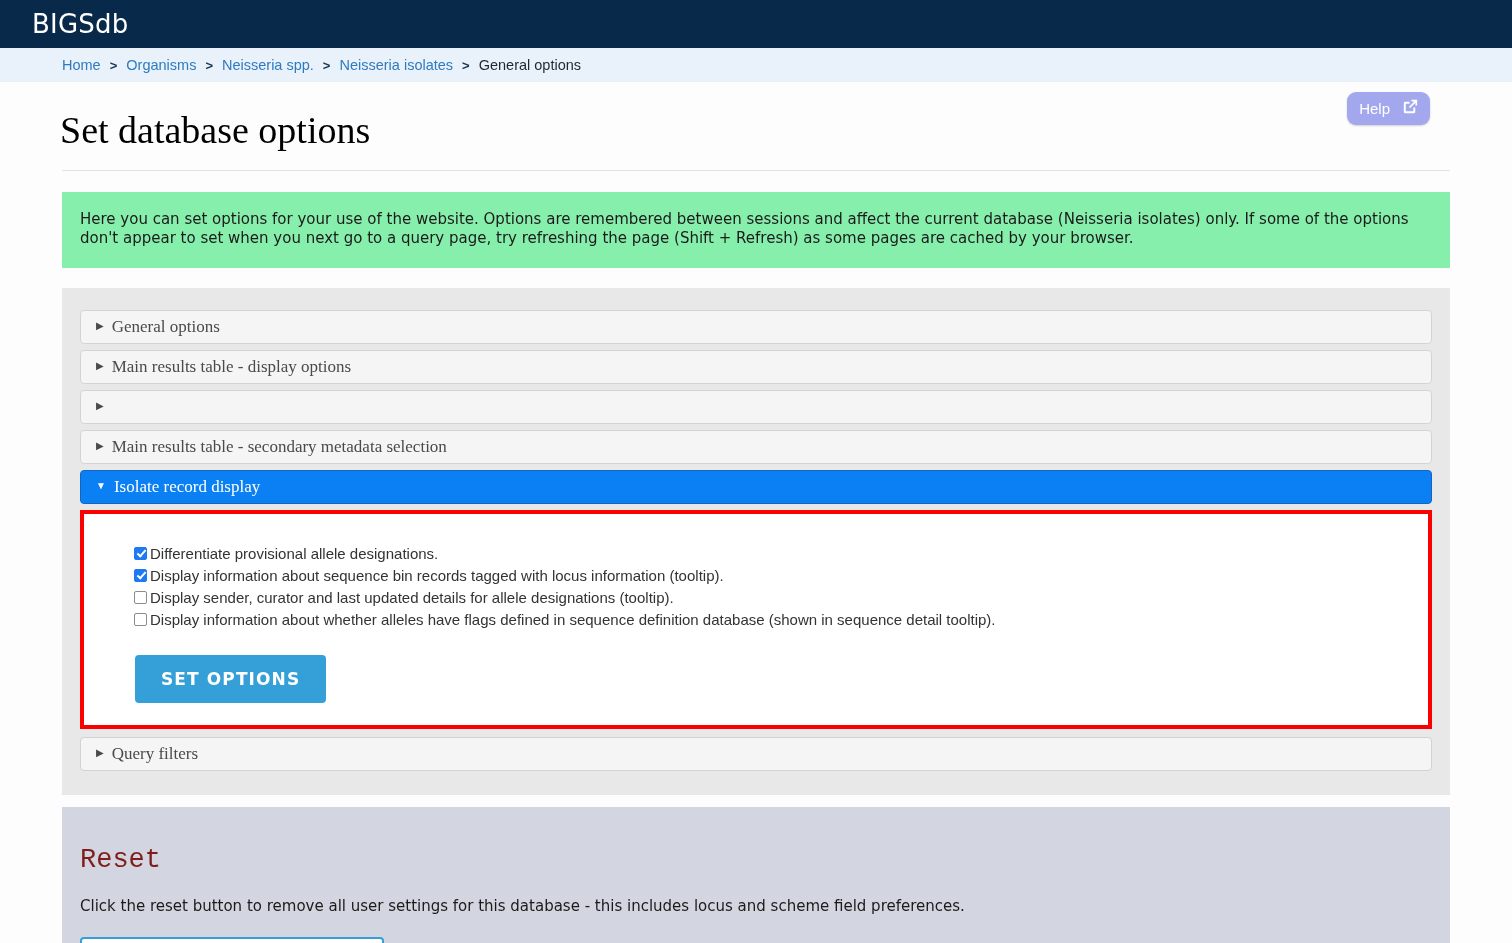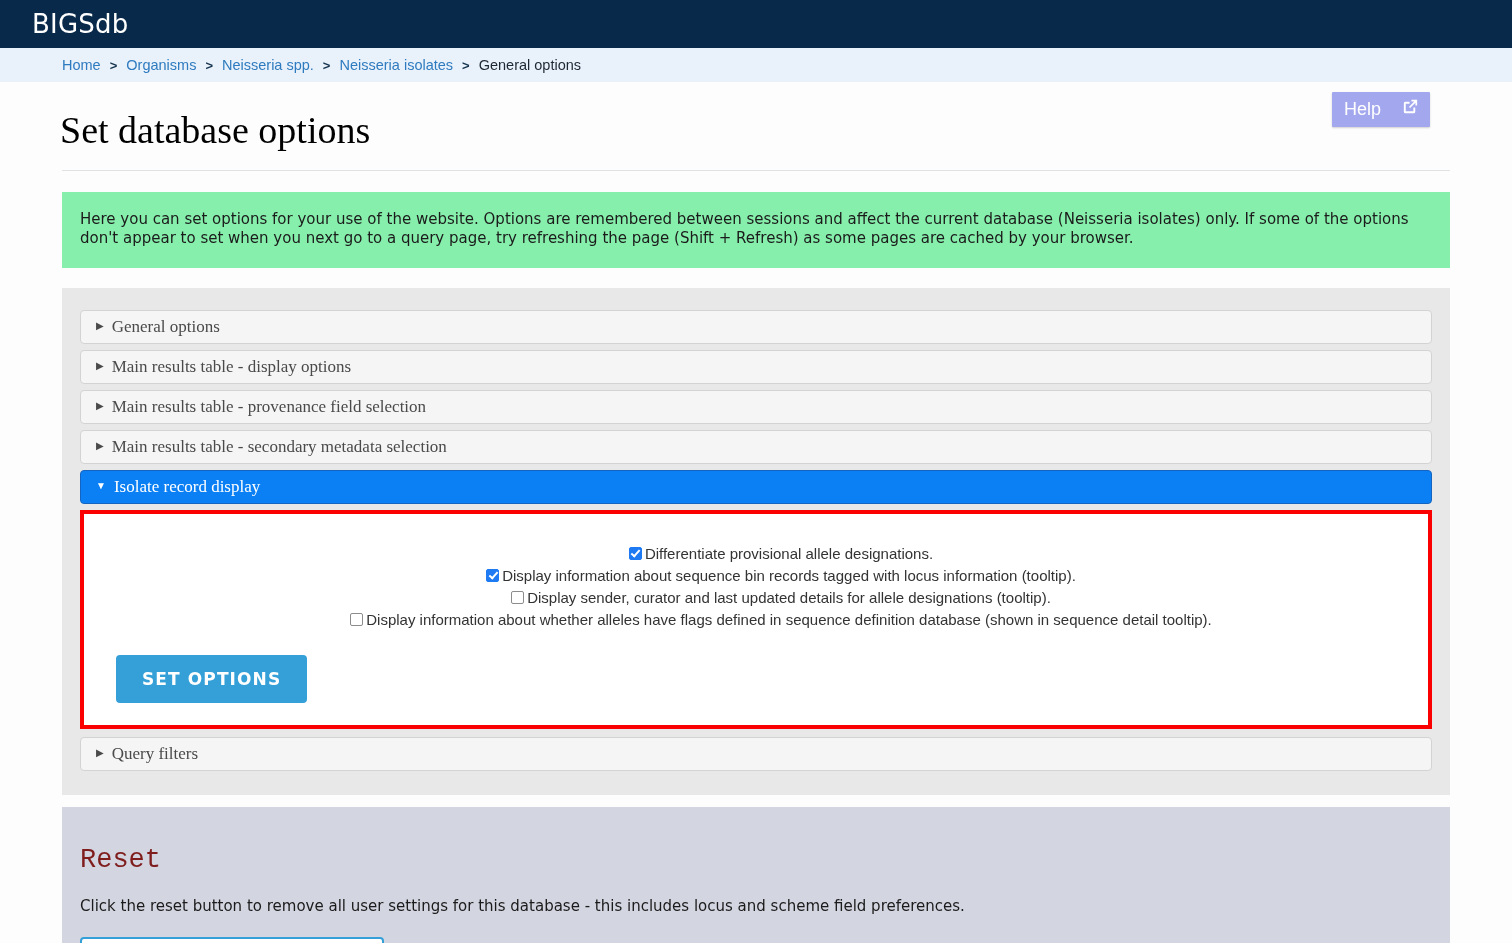--- a/index.html
+++ b/index.html
@@ -59,26 +59,26 @@
   
   .helpwrap {
     position: absolute;
     top: 92px;
     right: 82px;
     z-index: 20;
   }
   .help-btn {
     background: #a3a8ee;
     color: #ffffff;
-    border-radius: 1px;
+    border-radius: 9px;
     padding: 5px 10px 6px 12px;
     display: flex;
     align-items: center;
-    gap: 20px;
-    font-size: 18px;
+    gap: 11px;
+    font-size: 15px;
     cursor: pointer;
     box-shadow: 0 1px 2px rgba(0,0,0,0.18);
   }
   .ext-icon { display: block; }
 
   
   .page-title {
     font-family: "Liberation Serif", serif;
     font-size: 38px;
     font-weight: 400;
@@ -149,21 +149,20 @@
   }
   .check-list { padding-left: 50px; }
   .check-row {
     display: flex;
     align-items: flex-start;
     margin-bottom: 2px;
     font-size: 15px;
     color: #333;
     font-family: "Liberation Sans", sans-serif;
     line-height: 1.35;
-    justify-content: center;
   }
   .cbox {
     appearance: none;
     -webkit-appearance: none;
     width: 13px;
     height: 13px;
     border: 1px solid #8c8c8c;
     border-radius: 2px;
     background: #fff;
     margin: 3px 3px 0 0;
@@ -180,21 +179,21 @@
     position: absolute;
     left: 3.5px;
     top: 0.5px;
     width: 3px;
     height: 7px;
     border: solid #fff;
     border-width: 0 2px 2px 0;
     transform: rotate(42deg);
   }
   .btn-primary {
-    margin: 22px 0 0 32px;
+    margin: 22px 0 0 51px;
     background: #35a0d8;
     border: none;
     border-radius: 4px;
     color: #ffffff;
     font-family: "DejaVu Sans", sans-serif;
     font-weight: bold;
     font-size: 17px;
     letter-spacing: 1.1px;
     padding: 14px 26px;
     cursor: pointer;
@@ -276,21 +275,20 @@
     <span>General options</span>
   </div>
 
   <div class="acc-item">
     <span class="tri">▶</span>
     <span>Main results table - display options</span>
   </div>
 
   <div class="acc-item">
     <span class="tri">▶</span>
-    <span>Main results table - provenance field selection</span>
   </div>
 
   <div class="acc-item">
     <span class="tri">▶</span>
     <span>Main results table - secondary metadata selection</span>
   </div>
 
   <div class="acc-item active">
     <span class="tri">▼</span>
     <span>Isolate record display</span>

